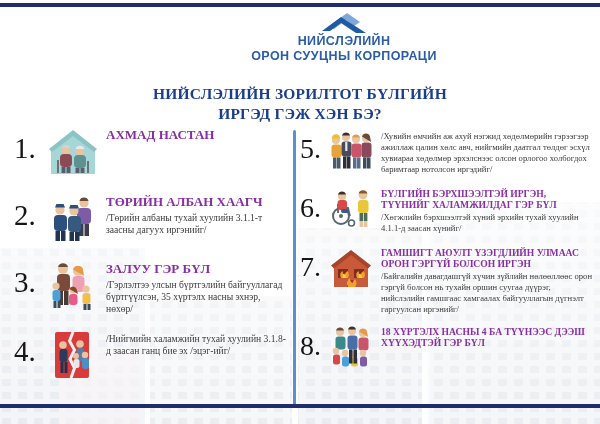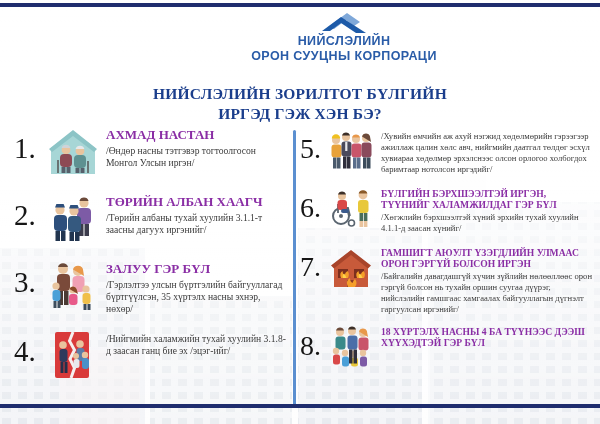--- a/index.html
+++ b/index.html
@@ -106,21 +106,20 @@
           <circle cx="33" cy="25" r="4.4" fill="#e9c49e"></circle>
           <path d="M28.6 23 a4.6 4.6 0 0 1 8.8 0 Z" fill="#e6e8ea"></path>
           <rect x="27" y="29" width="12" height="13" rx="4" fill="#5e9191"></rect>
           <rect x="28.5" y="42" width="4" height="5" fill="#56606b"></rect>
           <rect x="33.5" y="42" width="4" height="5" fill="#56606b"></rect>
           <line x1="41" y1="35" x2="41" y2="47" stroke="#5a5a5a" stroke-width="1.6"></line>
         </svg>
       </div>
       <div class="txt">
         <div class="h">АХМАД НАСТАН</div>
-        <div class="d">/Өндөр насны тэтгэвэр тогтоолгосон Монгол Улсын иргэн/</div>
       </div>
     </div>
 
     <div class="item">
       <div class="num">2.</div>
       <div class="icon">
         <svg width="52" height="50" viewBox="0 0 52 50">
           <circle cx="37" cy="10" r="4.6" fill="#e9c49e"></circle>
           <path d="M32.4 8 a4.8 4.8 0 0 1 9.2 0 Z" fill="#6b4a3a"></path>
           <rect x="30" y="15" width="14" height="16" rx="4" fill="#7d5ba6"></rect>

